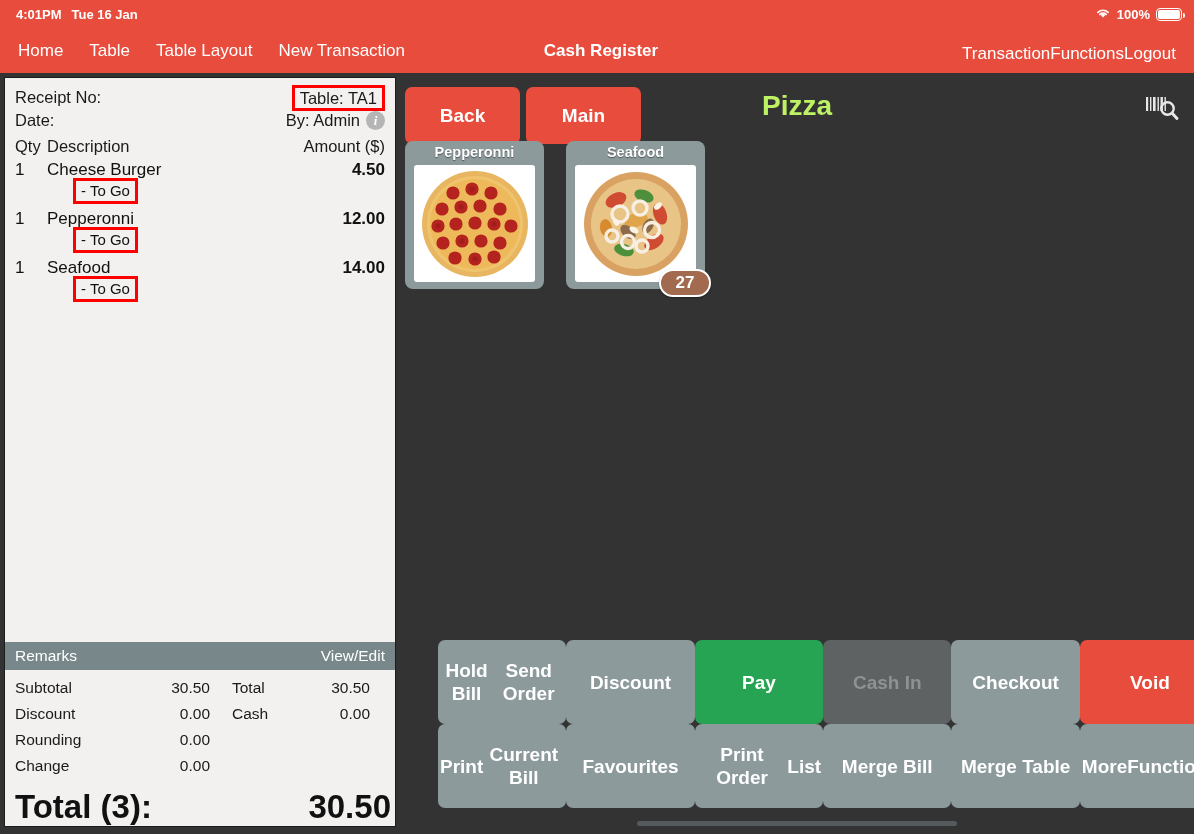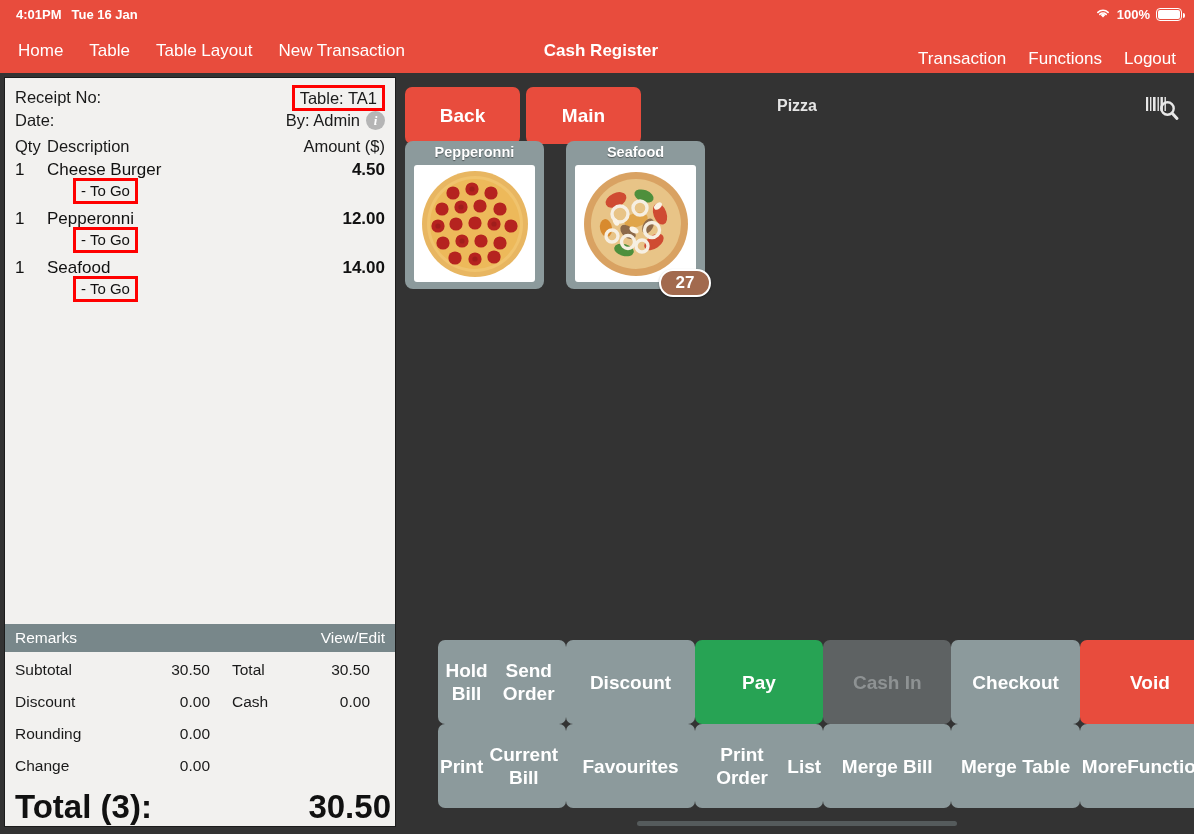--- a/index.html
+++ b/index.html
@@ -78,25 +78,24 @@
   .nav-left {
     position: absolute;
     left: 18px; top: 0;
     height: 45px;
     display: flex;
     align-items: center;
     gap: 26px;
   }
   .nav-right {
     position: absolute;
-    right: 18px; top: 8px;
+    right: 18px; top: 16px;
     height: 45px;
     display: flex;
-    align-items: center;
-    gap: 22px;
+    align-items: flex-start;
   }
   .nav-item {
     font-size: 17px;
     color: #ffffff;
     white-space: nowrap;
     cursor: pointer;
   }
   .nav-title {
     position: absolute;
     left: 0; top: 0;
@@ -199,21 +198,21 @@
     font-size: 15.5px;
   }
   .totals {
     padding: 6px 10px 0 10px;
     font-size: 15.5px;
     color: #1a1a1a;
   }
   .tot-grid {
     display: grid;
     grid-template-columns: 110px 85px 70px 90px;
-    row-gap: 8px;
+    row-gap: 2px;
     line-height: 24px;
   }
   .tg-num { text-align: right; }
   .tg-lab2 { padding-left: 22px; }
   .grand {
     display: flex;
     align-items: baseline;
     justify-content: space-between;
     padding: 10px 4px 0 10px;
     font-size: 33px;
@@ -250,22 +249,22 @@
   }
   #btn-back { left: 5px; width: 115px; }
   #btn-main { left: 126px; width: 115px; }
   .cat-title {
     position: absolute;
     left: 0; top: 0;
     width: 794px;
     height: 57px;
     line-height: 57px;
     text-align: center;
-    color: #e5e5e5;
-    font-size: 16px;
+    color: #bef264;
+    font-size: 28px;
     font-weight: bold;
     pointer-events: none;
   }
   .barcode-search {
     position: absolute;
     right: 12px; top: 14px;
     width: 40px; height: 34px;
     cursor: pointer;
   }
 

